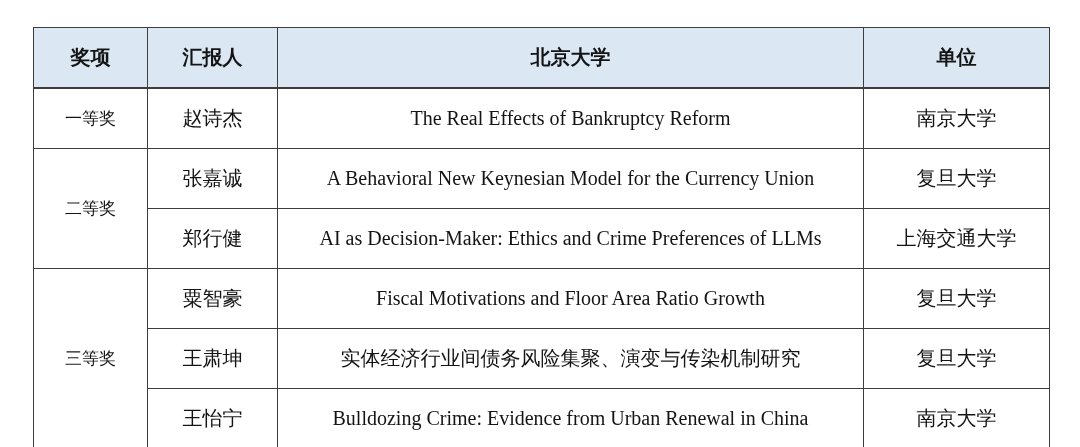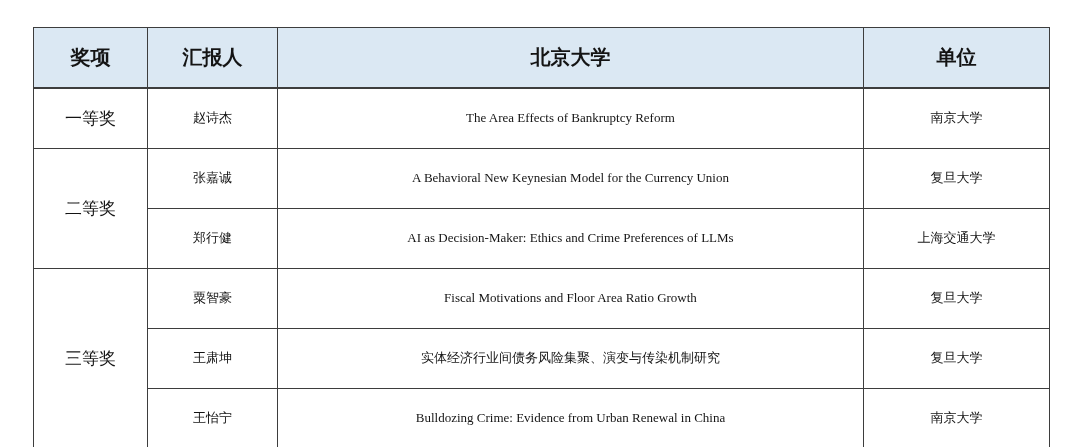--- a/index.html
+++ b/index.html
@@ -32,21 +32,21 @@
   table.awards col.c-title   { width: 586px; }
   table.awards col.c-unit    { width: 186px; }
 
   table.awards th,
   table.awards td {
     border: 1.4px solid #3d3d3d;
     text-align: center;
     vertical-align: middle;
     padding: 2px 6px;
     color: #141414;
-    font-size: 13px;
+    font-size: 20px;
     line-height: 1.25;
     overflow: hidden;
     white-space: nowrap;
   }
   table.awards thead th {
     background: #dbe8f3;
     font-weight: bold;
     font-size: 20px;
     height: 55px;
     border-bottom: 2px solid #3d3d3d;
@@ -75,21 +75,21 @@
         <th>奖项</th>
         <th>汇报人</th>
         <th>北京大学</th>
         <th>单位</th>
       </tr>
     </thead>
     <tbody>
       <tr>
         <td class="award-cell" rowspan="1">一等奖</td>
         <td>赵诗杰</td>
-        <td>The Area Effects of Bankruptcy Reform</td>
+        <td>The Real Effects of Bankruptcy Reform</td>
         <td>南京大学</td>
       </tr>
       <tr>
         <td class="award-cell" rowspan="2">二等奖</td>
         <td>张嘉诚</td>
         <td>A Behavioral New Keynesian Model for the Currency Union</td>
         <td>复旦大学</td>
       </tr>
       <tr>
         <td>郑行健</td>

